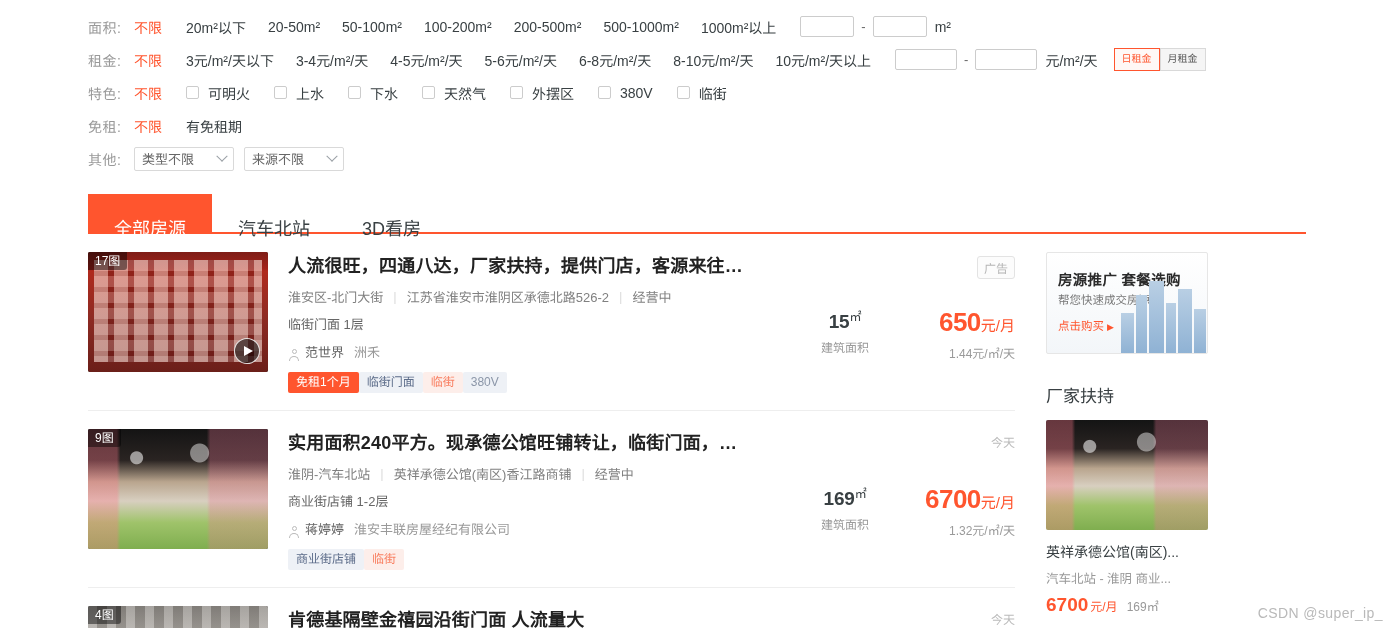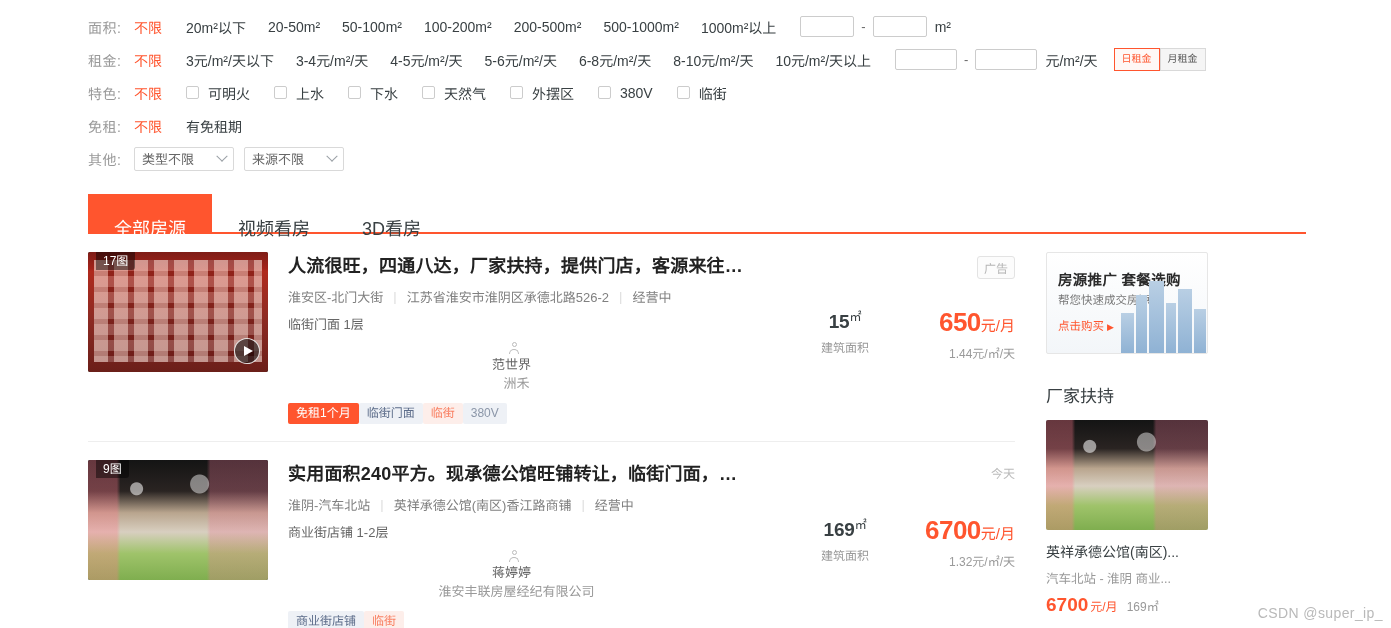--- a/index.html
+++ b/index.html
@@ -166,21 +166,21 @@
     flex: none;
     position: relative;
     overflow: hidden;
     border-radius: 2px;
     background: #2b2b2b;
     cursor: pointer;
   }
   .thumb .ph { position: absolute; inset: 0; }
   .img-badge {
     position: absolute;
-    left: 8px; top: 0;
+    left: 0; top: 0;
     background: rgba(0,0,0,0.45);
     color: #fff;
     font-size: 12px;
     padding: 2px 7px;
     border-radius: 0 0 3px 0;
     line-height: 14px;
   }
   .play-btn {
     position: absolute;
     right: 8px; bottom: 8px;
@@ -207,21 +207,21 @@
     color: #222222;
     line-height: 24px;
     margin: 0 0 9px 0;
     cursor: pointer;
     letter-spacing: 0.2px;
   }
   .meta { font-size: 13px; color: #808080; margin-bottom: 8px; display: flex; align-items: center; flex-wrap: wrap; }
   .meta .sep { color: #dddddd; margin: 0 10px; }
   .meta a { color: #808080; text-decoration: none; cursor: pointer; }
   .subline { font-size: 13px; color: #666666; margin-bottom: 9px; }
-  .agent { font-size: 13px; color: #999999; display: flex; align-items: center; margin-bottom: 11px; flex-direction: column; }
+  .agent { font-size: 13px; color: #999999; display: flex; align-items: flex-end; margin-bottom: 11px; }
   .agent .person-icon {
     display: inline-block; width: 12px; height: 12px; margin-right: 5px;
     position: relative;
   }
   .agent .person-icon::before {
     content: ""; position: absolute; left: 3.5px; top: 0;
     width: 5px; height: 5px; border: 1px solid #bbb; border-radius: 50%;
     box-sizing: border-box;
   }
   .agent .person-icon::after {
@@ -444,21 +444,21 @@
       </span>
       <span class="selbox">
         <span class="sel-txt">来源不限</span>
         <span class="caret"></span>
       </span>
     </div>
   </div>
 
   <div class="tabs-wrap">
     <div class="tab active">全部房源</div>
-    <div class="tab">视频看房</div>
+    <div class="tab">汽车北站</div>
     <div class="tab">3D看房</div>
   </div>
 
   <div class="content">
 
     <div class="list-col">
 
       <div class="item">
         <div class="thumb">
           <div class="ph ph-a"></div>

